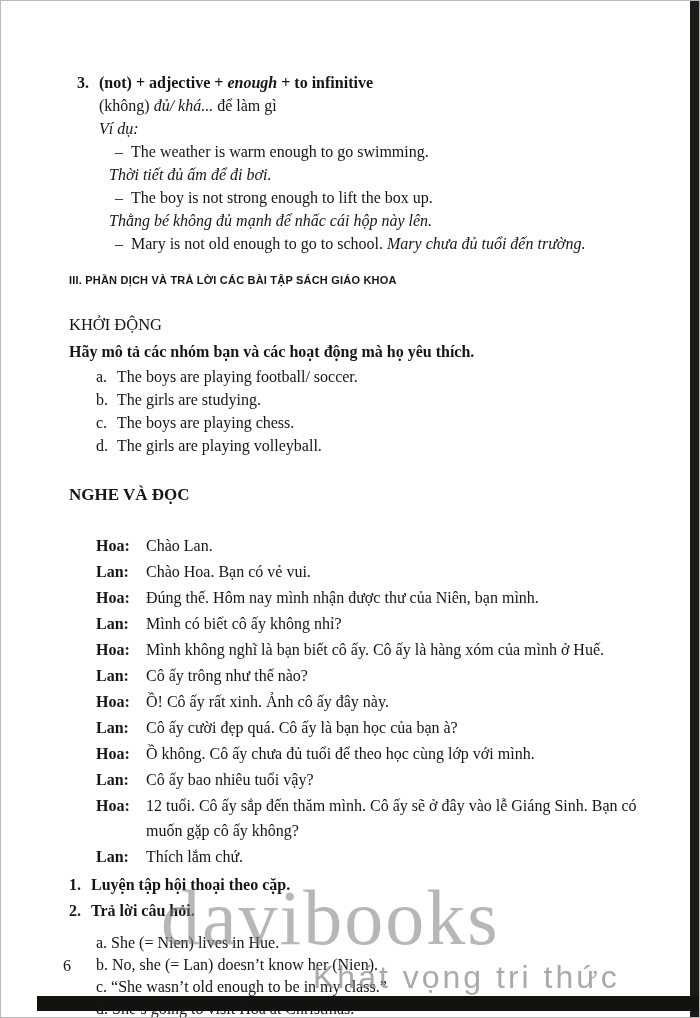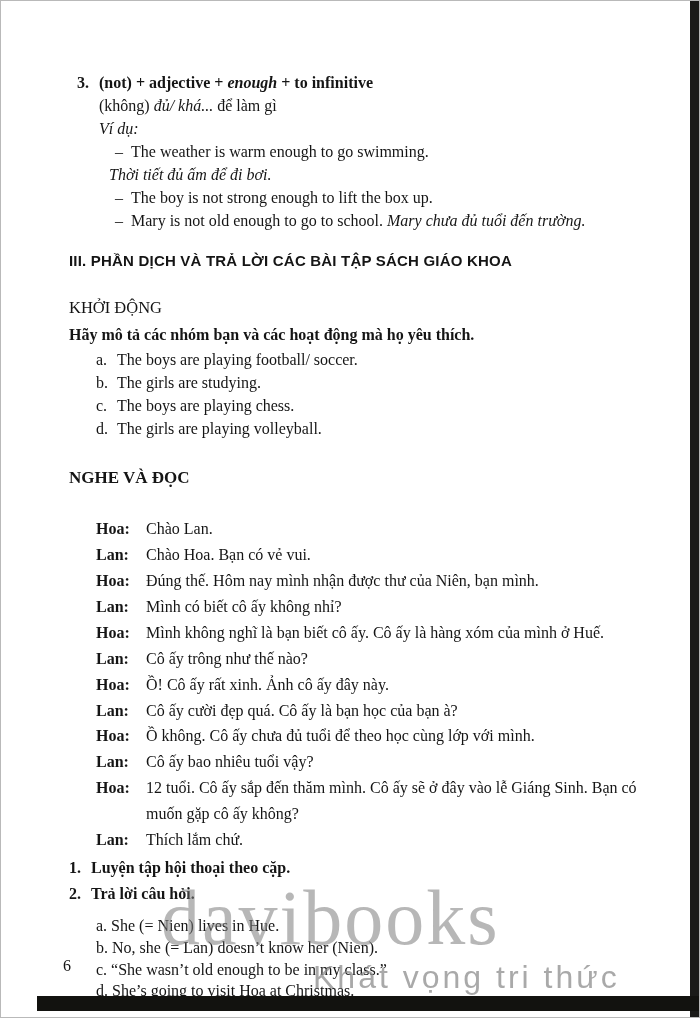--- a/index.html
+++ b/index.html
@@ -19,21 +19,21 @@
   .g-num { flex:none; width:22px; margin-left:8px; }
   .g-sub, .g-vidu { margin-left:30px; }
   .ex-row { display:flex; margin-left:46px; }
   .ex-dash { flex:none; width:16px; }
   .ex-vn { margin-left:40px; font-style:italic; }
   .inline-vn { font-style:italic; }
 
   
   .sec-heading {
     margin-top:18px; margin-bottom:24px;
-    font-family:"Liberation Sans", sans-serif; font-weight:bold; font-size:15px; letter-spacing:.2px;
+    font-family:"Liberation Sans", sans-serif; font-weight:bold; font-size:11px; letter-spacing:.2px;
   }
 
   
   .blk-heading { font-weight:normal; font-size:16.5px; margin-bottom:3px; }
   .instruction { font-weight:bold; margin-bottom:2px; }
   .kd-list { margin-left:27px; }
   .kd-item { display:flex; }
   .kd-label { flex:none; width:21px; }
 
   
@@ -79,20 +79,21 @@
     <div class="ex-row">
       <span class="ex-dash">–</span>
       <span>The weather is warm enough to go swimming.</span>
     </div>
     <div class="ex-vn">Thời tiết đủ ấm để đi bơi.</div>
 
     <div class="ex-row">
       <span class="ex-dash">–</span>
       <span>The boy is not strong enough to lift the box up.</span>
     </div>
+    <div class="ex-vn">Thằng bé không đủ mạnh để nhấc cái hộp này lên.</div>
 
     <div class="ex-row">
       <span class="ex-dash">–</span>
       <span><span>Mary is not old enough to go to school.</span>&nbsp;<i class="inline-vn">Mary chưa đủ tuổi đến trường.</i></span>
     </div>
 
     <div class="sec-heading">III. PHẦN DỊCH VÀ TRẢ LỜI CÁC BÀI TẬP SÁCH GIÁO KHOA</div>
 
     <div class="blk-heading">KHỞI ĐỘNG</div>
     <div class="instruction">Hãy mô tả các nhóm bạn và các hoạt động mà họ yêu thích.</div>

